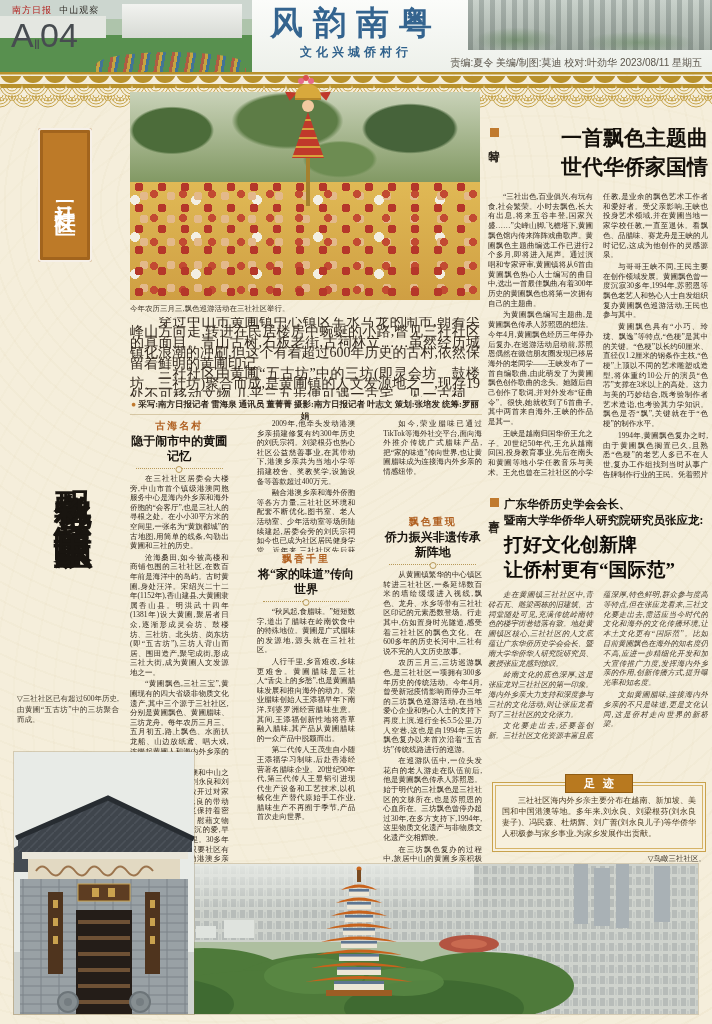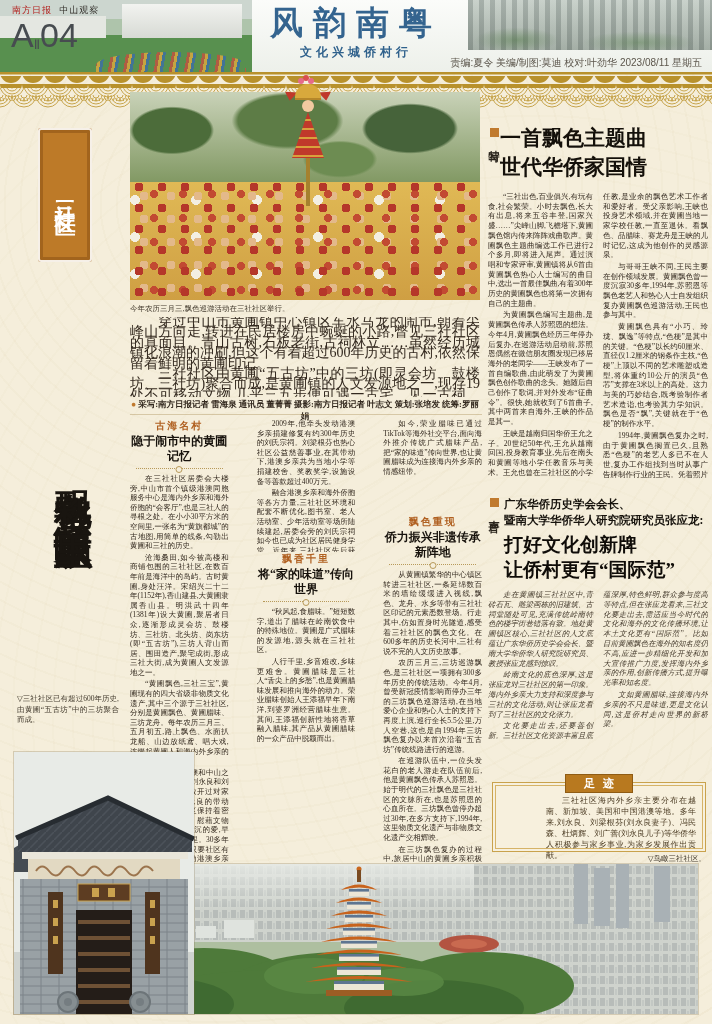--- a/index.html
+++ b/index.html
@@ -74,30 +74,30 @@
   .col{width:110px;}
   .col p{margin:0 0 2px;font-size:7.5px;line-height:9.6px;text-align:justify;text-indent:2em;color:#33291f;}
   .clip{overflow:hidden;}
   .kicker{text-align:center;font-size:10px;font-weight:bold;color:#b06020;letter-spacing:2px;}
   .sec-title{text-align:center;font-size:12px;font-weight:bold;color:#17120c;margin-top:1px;line-height:15px;}
   .sec-sep{border-top:1px dotted #b89a5a;margin:4px 6px 5px;position:relative;}
   .sec-sep::after{content:"";position:absolute;left:50%;top:-3px;width:5px;height:5px;border:1px solid #b89a5a;border-radius:50%;background:#f5eedb;transform:translateX(-50%);}
   
   .vlabel{position:absolute;writing-mode:vertical-rl;text-orientation:upright;font-size:11px;font-weight:bold;color:#2a241c;letter-spacing:2px;font-family:"Liberation Sans",sans-serif;}
   .vlabel::before{content:"";display:inline-block;width:9px;height:9px;background:#c07a2e;margin-bottom:4px;}
-  .f-head{position:absolute;left:500px;top:124px;width:208px;text-align:left;font-weight:bold;color:#14100a;font-size:21px;line-height:29px;font-family:"Liberation Serif",serif;}
+  .f-head{position:absolute;left:500px;top:124px;width:208px;text-align:right;font-weight:bold;color:#14100a;font-size:21px;line-height:29px;font-family:"Liberation Serif",serif;}
   .f-body{position:absolute;left:488px;top:192px;width:220px;height:288px;overflow:hidden;column-count:2;column-gap:10px;}
   .f-body p{margin:0 0 2px;font-size:7.5px;line-height:9.7px;text-align:justify;text-indent:2em;color:#33291f;}
   .v-intro{position:absolute;left:504px;top:497px;width:204px;font-size:11.5px;line-height:15.5px;font-weight:bold;color:#17130d;}
   .v-big{position:absolute;left:504px;top:532px;width:204px;font-size:19px;line-height:25px;font-weight:bold;color:#0f0c08;font-family:"Liberation Serif",serif;}
   .v-body{position:absolute;left:488px;top:590px;width:220px;height:178px;overflow:hidden;column-count:2;column-gap:10px;}
   .v-body p{margin:0 0 2px;font-size:7.5px;line-height:9.8px;text-align:justify;text-indent:2em;color:#453b2d;font-style:italic;}
   
   .fp-box{position:absolute;left:492px;top:782px;width:214px;height:70px;border:1.5px solid #c9a24c;background:#f7f0dd;
-          box-shadow:inset 0 0 0 2px #f7f0dd, inset 0 0 0 3px #d6b367;box-sizing:border-box;padding-left:44px;}
+          box-shadow:inset 0 0 0 2px #f7f0dd, inset 0 0 0 3px #d6b367;box-sizing:border-box;}
   .fp-tab{position:absolute;left:50%;top:-9px;transform:translateX(-50%);background:#b8791f;color:#fff;font-size:11px;font-weight:bold;letter-spacing:8px;padding:1px 10px 1px 18px;border:1px solid #8f5c14;}
   .fp-text{margin:12px 9px 0;font-size:8px;line-height:11px;color:#4a3a22;text-align:justify;text-indent:2em;}
   .fp-caption{position:absolute;left:492px;top:854px;width:214px;text-align:right;}
   
   .pano{position:absolute;left:14px;top:864px;width:684px;height:150px;box-shadow:0 0 0 1px rgba(120,100,60,.25);}
   .gate{position:absolute;left:14px;top:752px;width:180px;height:262px;z-index:3;box-shadow:0 0 0 1px rgba(120,100,60,.25);}
 </style>
 </head>
 <body>
 
@@ -201,20 +201,21 @@
         <p>融合港澳乡亲和海外侨胞等各方力量,三社社区环境和配套不断优化,图书室、老人活动室、少年活动室等场所陆续建起,居委会旁的刘氏宗祠如今也已成为社区居民健身学堂。近年来,三社社区先后获得广东名村、广东省历史名村、广东省宜居社区、广东省侨界人文社区、特色精品村市级示范村等省市荣誉,焕发新风貌。</p>
       </div>
       <div>
         <div class="kicker">飘香千里</div>
         <div class="sec-title">将“家的味道”传向世界</div>
         <div class="sec-sep"></div>
       </div>
       <div class="clip" style="height:255px">
         <p>“秋风起,食腊味。”短短数字,道出了腊味在岭南饮食中的特殊地位。黄圃是广式腊味的发源地,源头就在三社社区。</p>
         <p>人行千里,乡音难改,乡味更难舍。黄圃腊味是三社人“舌尖上的乡愁”,也是黄圃腊味发展和推向海外的动力。荣业腊味创始人王添福早年下南洋,到婆罗洲经营腊味生意。其间,王添福创新性地将香草融入腊味,其产品从黄圃腊味的一众产品中脱颖而出。</p>
+        <p>第二代传人王茂生自小随王添福学习制味,后赴香港经营著名腊味企业。20世纪90年代,第三代传人王显韬引进现代生产设备和工艺技术,以机械化生产替代原始手工作业,腊味生产不再囿于季节,产品首次走向世界。</p>
       </div>
     </div>
     <div class="col">
       <div class="clip" style="height:96px">
         <p>如今,荣业腊味已通过TikTok等海外社交平台,面向海外推介传统广式腊味产品,把“家的味道”传向世界,也让黄圃腊味成为连接海内外乡亲的情感纽带。</p>
       </div>
       <div>
         <div class="kicker">飘色重现</div>
         <div class="sec-title">侨力振兴非遗传承新阵地</div>
         <div class="sec-sep"></div>

